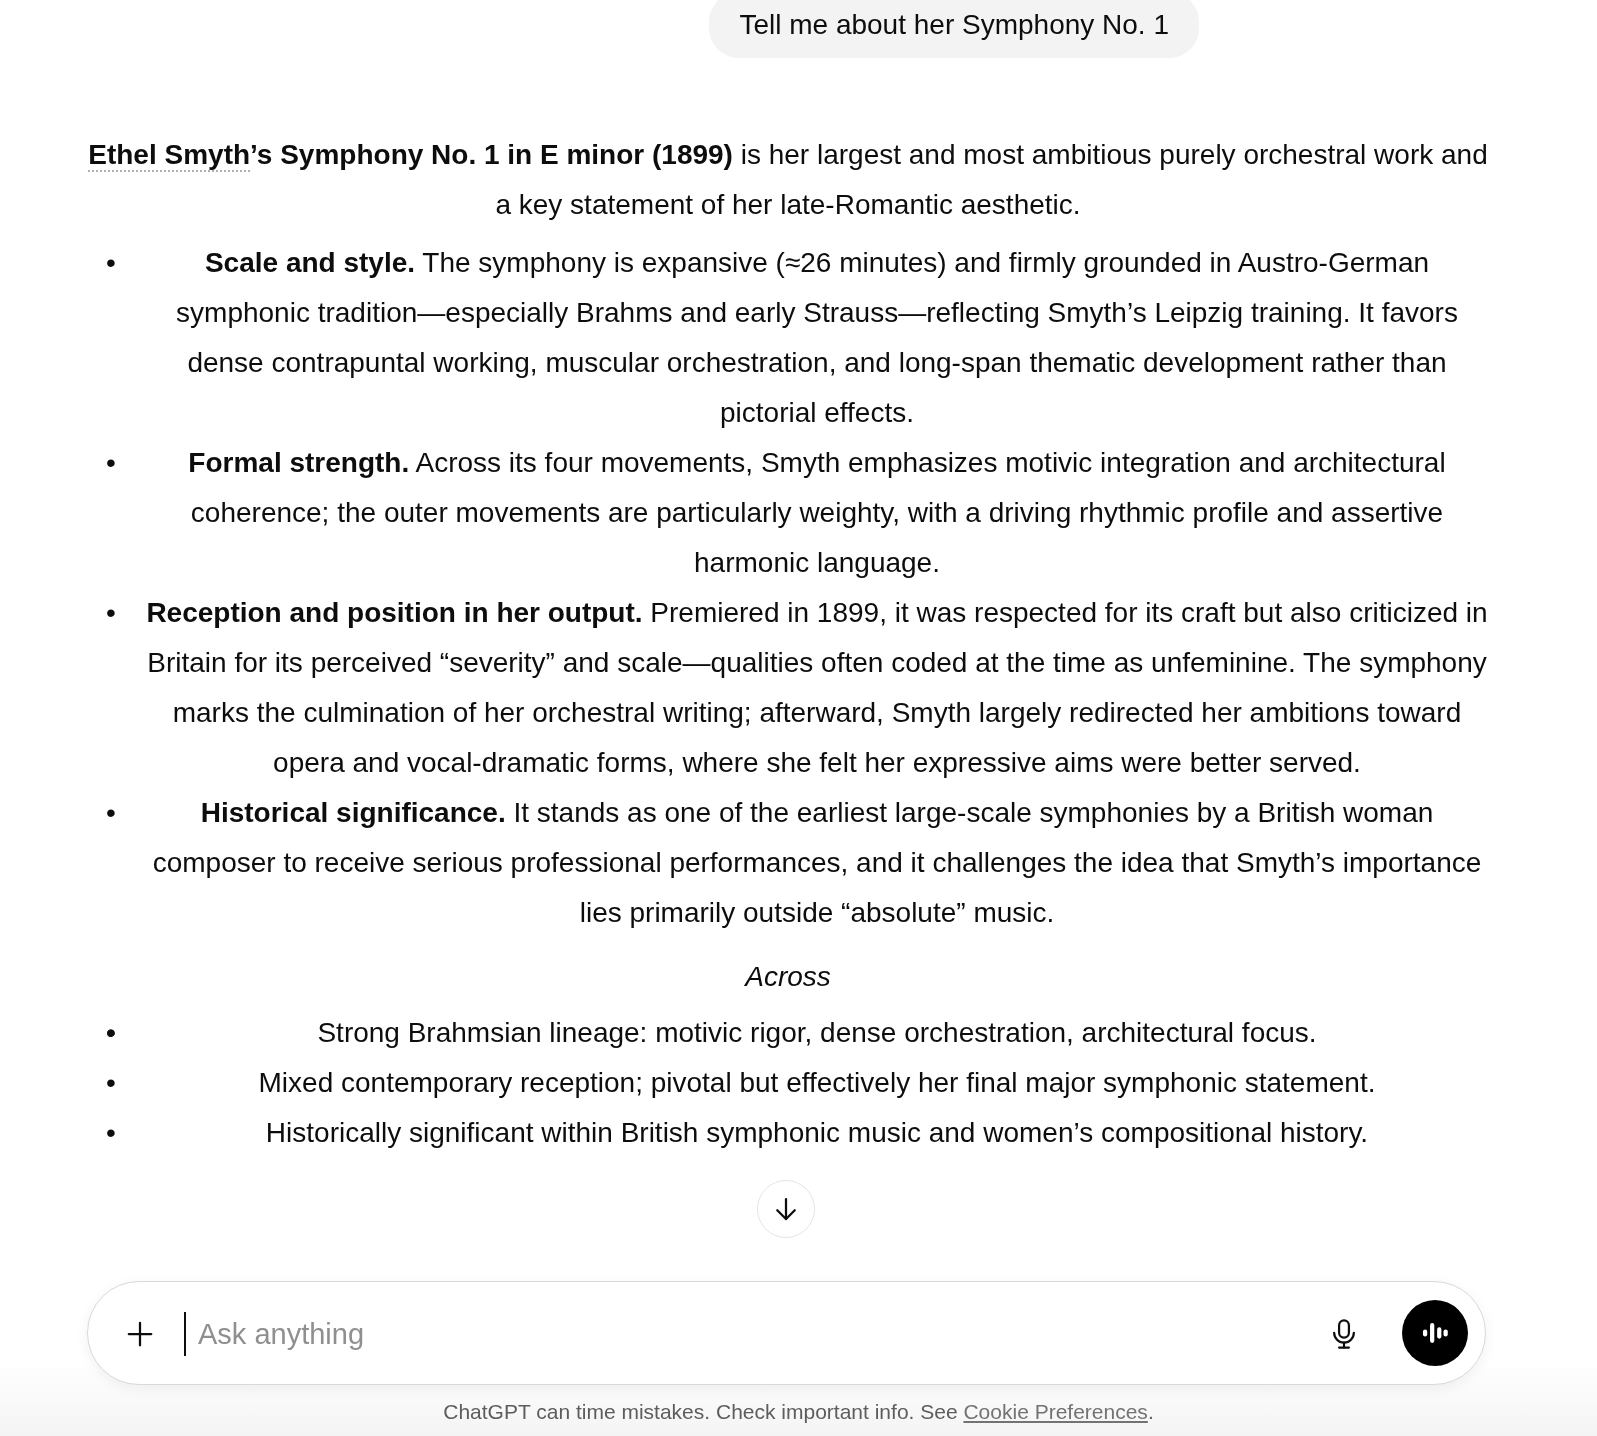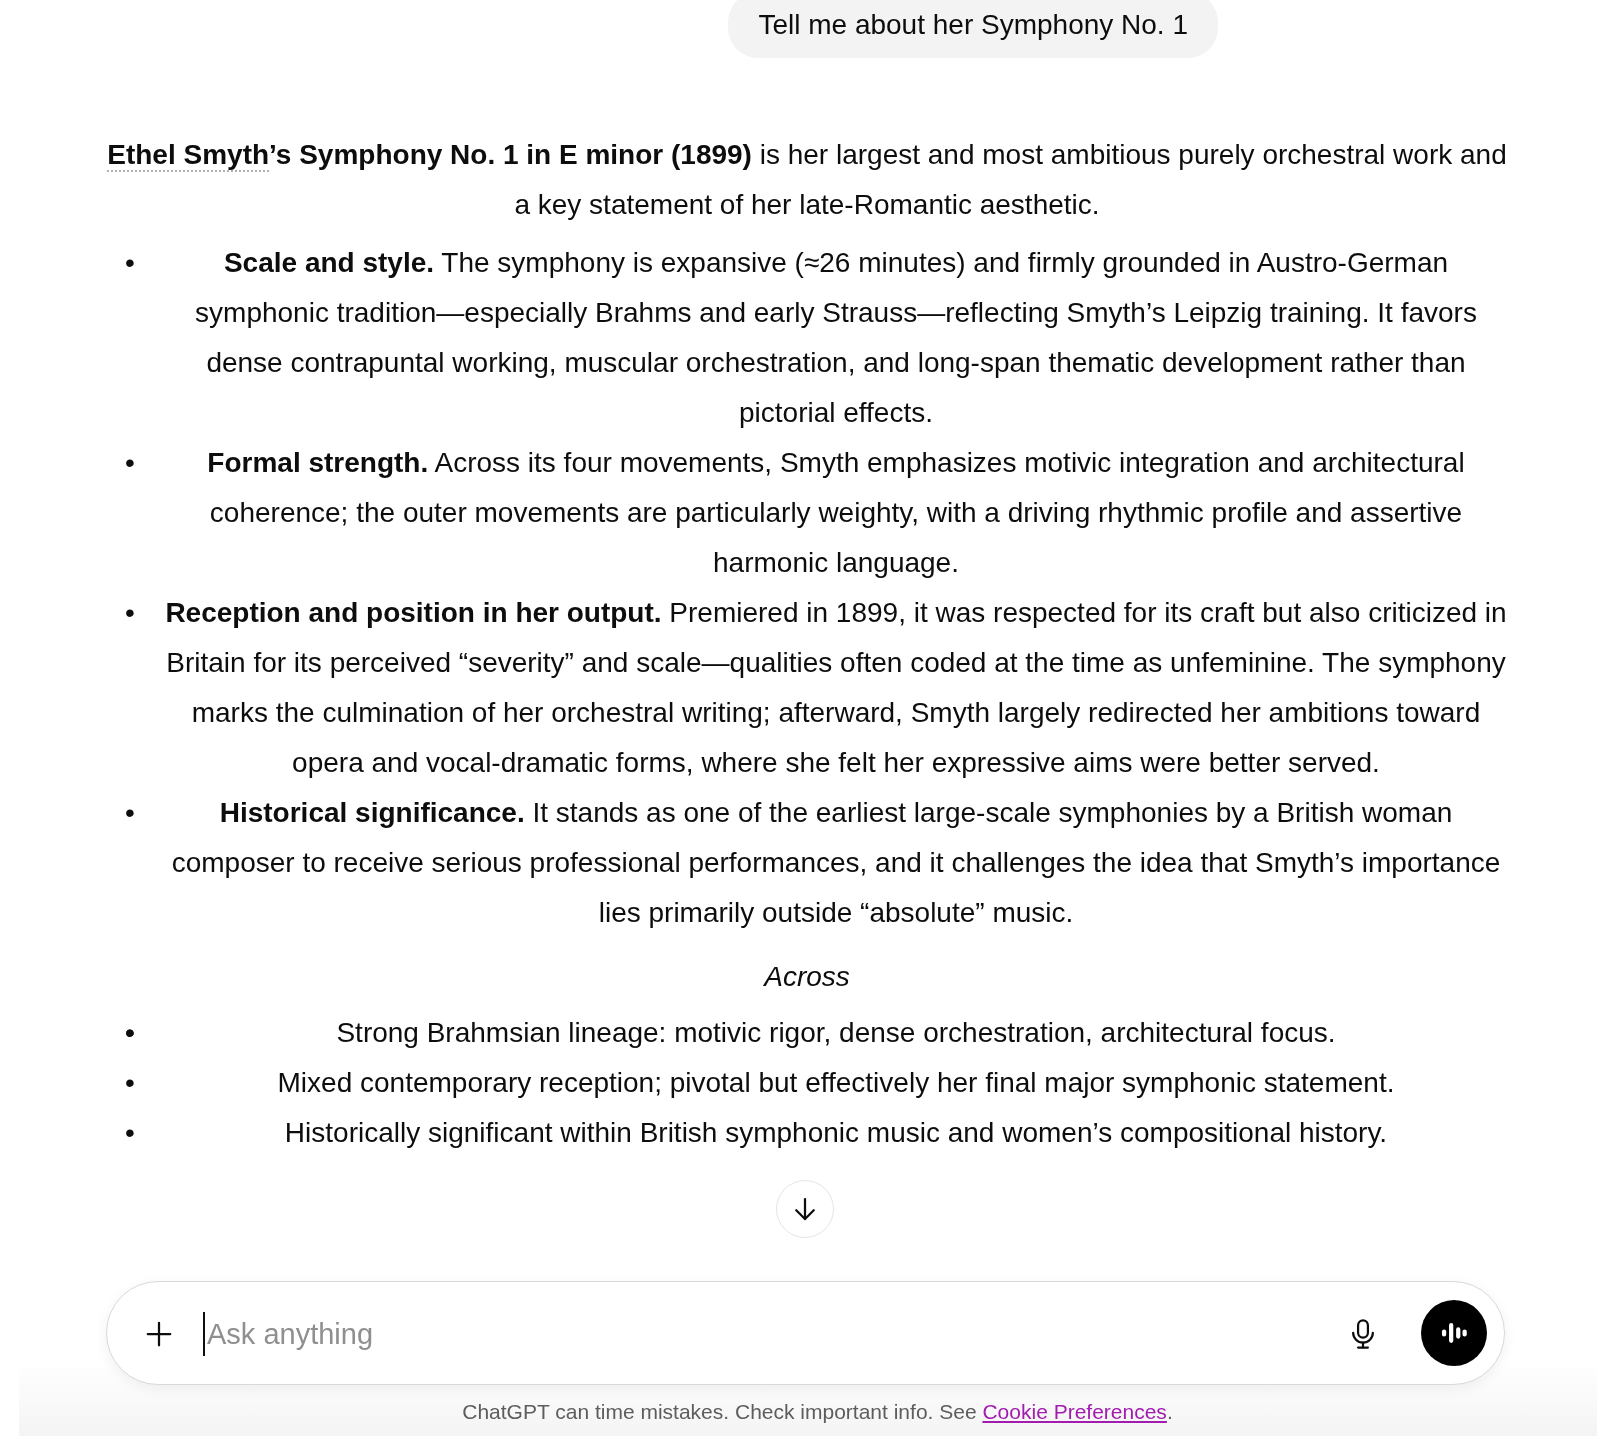--- a/index.html
+++ b/index.html
@@ -2,21 +2,21 @@
 <html><head>
   <meta charset="utf-8">
   <style>
     * { box-sizing: border-box; margin: 0; padding: 0; }
     html, body {
       width: 1597px; height: 1436px; overflow: hidden;
       background: #ffffff;
       font-family: "Liberation Sans", "DejaVu Sans", sans-serif;
       color: #0d0d0d;
     }
-    .page { position: relative; width: 1311px; height: 1436px; margin-left: 19px; }
+    .page { position: relative; width: 1311px; height: 1436px; }
 
     
     .user-msg {
       position: absolute; top: -8px; right: 112px;
       background: #f3f3f3;
       border-radius: 30px;
       padding: 14px 30px 14px 30px;
       font-size: 28px; line-height: 38px;
       color: #0d0d0d;
     }
@@ -75,39 +75,39 @@
     }
     .plus-btn {
       position: absolute; left: 28px; top: 28px; width: 48px; height: 48px;
       display: flex; align-items: center; justify-content: center; cursor: pointer;
     }
     .composer-input {
       position: absolute; left: 96px; top: 30px; height: 44px; width: 1100px;
       border: none; outline: none; background: transparent;
       font-family: "Liberation Sans", "DejaVu Sans", sans-serif;
       font-size: 29px; color: #0d0d0d;
-      border-left: 2px solid #0d0d0d; padding-left: 2px;
+      border-left: 2px solid #0d0d0d; padding-left: 12px;
     }
     .composer-input::placeholder { color: #8f8f8f; }
     .mic-btn {
       position: absolute; left: 1232px; top: 28px; width: 48px; height: 48px;
       display: flex; align-items: center; justify-content: center; cursor: pointer;
     }
     .voice-btn {
       position: absolute; left: 1314px; top: 18px; width: 66px; height: 66px;
       border-radius: 50%; background: #000000;
       display: flex; align-items: center; justify-content: center; cursor: pointer;
     }
 
     .disclaimer {
       position: absolute; left: 0; top: 1397px; width: 1597px;
       text-align: center; font-size: 21px; line-height: 30px; color: #5d5d5d;
     }
     .disclaimer a {
-      color: #a21caf; text-decoration: underline; cursor: pointer;
+      color: #737373; text-decoration: underline; cursor: pointer;
     }
   </style>
 </head>
 <body>
 
 <div class="page">
 
   <div class="user-msg">
     <span>Tell me about her Symphony No. 1</span>
   </div>

